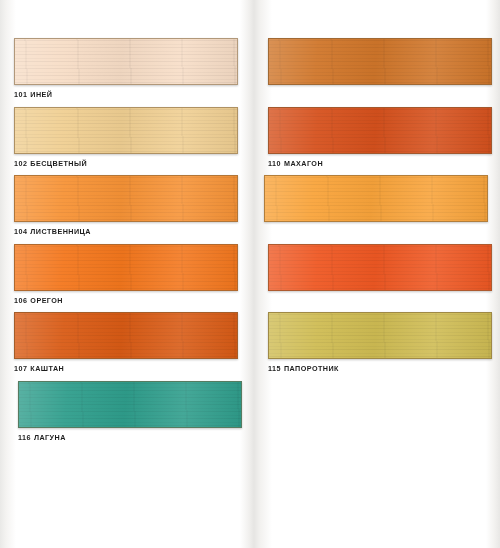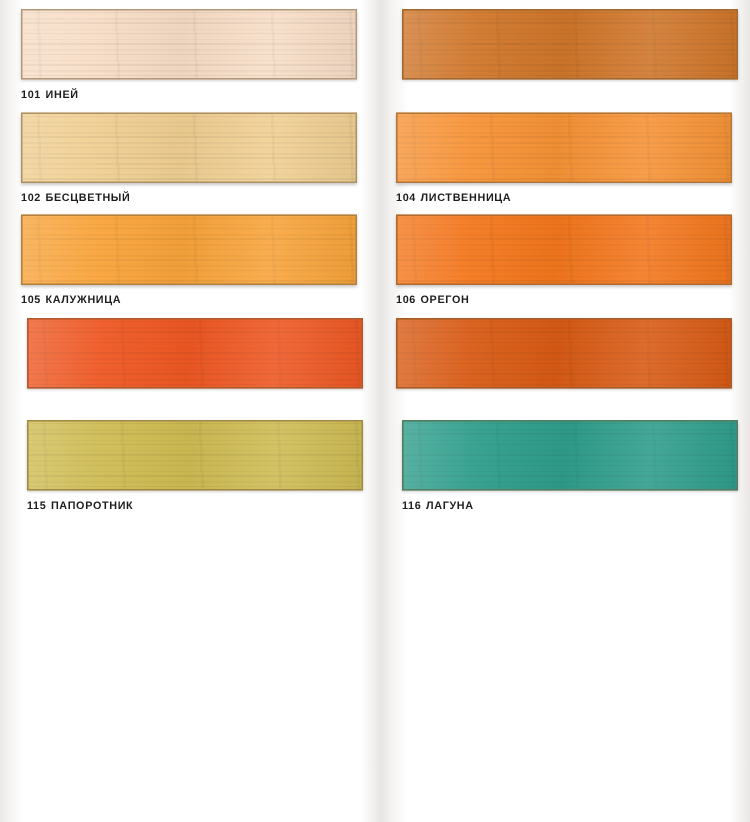--- a/index.html
+++ b/index.html
@@ -29,20 +29,21 @@
         #ffffff 486px, #f3f2f0 494px, #e8e7e5 500px);
   }
 
   .chart {
     position: absolute;
     inset: 0;
     display: grid;
     grid-template-columns: 250px 250px;
     grid-auto-rows: 68.5px;
     column-gap: 0;
+    margin-top: 32px;
   }
 
   .swatch-cell {
     position: relative;
     padding: 6px 12px 0 14px;
   }
 
   .swatch-cell.right { padding-left: 18px; padding-right: 8px; }
 
   .plank {
@@ -146,35 +147,42 @@
       </div>
     </div>
     <div class="swatch-cell left">
       <div class="plank" style="background: rgb(240, 207, 146);">
         <div class="grain"></div>
         <div class="grain2"></div>
         <div class="sheen"></div>
       </div>
       <div class="label"><span class="code">102</span><span class="name">БЕСЦВЕТНЫЙ</span></div>
     </div>
+    <div class="swatch-cell right">
+      <div class="plank" style="background: rgb(214, 81, 29);">
+        <div class="grain"></div>
+        <div class="grain2"></div>
+        <div class="sheen"></div>
+      </div>
+      <div class="label"><span class="code">110</span><span class="name">МАХАГОН</span></div>
+    </div>
     <div class="swatch-cell left">
       <div class="plank" style="background: rgb(247, 147, 54);">
         <div class="grain"></div>
         <div class="grain2"></div>
         <div class="sheen"></div>
       </div>
       <div class="label"><span class="code">104</span><span class="name">ЛИСТВЕННИЦА</span></div>
     </div>
     <div class="swatch-cell left">
       <div class="plank" style="background: rgb(249, 164, 59);">
         <div class="grain"></div>
         <div class="grain2"></div>
         <div class="sheen"></div>
       </div>
-      <div class="label"><span class="code">105</span><span class="name">КАЛУЖНИЦА</span></div>
     </div>
     <div class="swatch-cell left">
       <div class="plank" style="background: rgb(244, 119, 29);">
         <div class="grain"></div>
         <div class="grain2"></div>
         <div class="sheen"></div>
       </div>
       <div class="label"><span class="code">106</span><span class="name">ОРЕГОН</span></div>
     </div>
     <div class="swatch-cell right">
@@ -183,20 +191,21 @@
         <div class="grain2"></div>
         <div class="sheen"></div>
       </div>
     </div>
     <div class="swatch-cell left">
       <div class="plank" style="background: rgb(217, 91, 21);">
         <div class="grain"></div>
         <div class="grain2"></div>
         <div class="sheen"></div>
       </div>
+      <div class="label"><span class="code">107</span><span class="name">КАШТАН</span></div>
     </div>
     <div class="swatch-cell right">
       <div class="plank" style="background: rgb(207, 188, 83);">
         <div class="grain"></div>
         <div class="grain2"></div>
         <div class="sheen"></div>
       </div>
       <div class="label"><span class="code">115</span><span class="name">ПАПОРОТНИК</span></div>
     </div>
     <div class="swatch-cell right">

